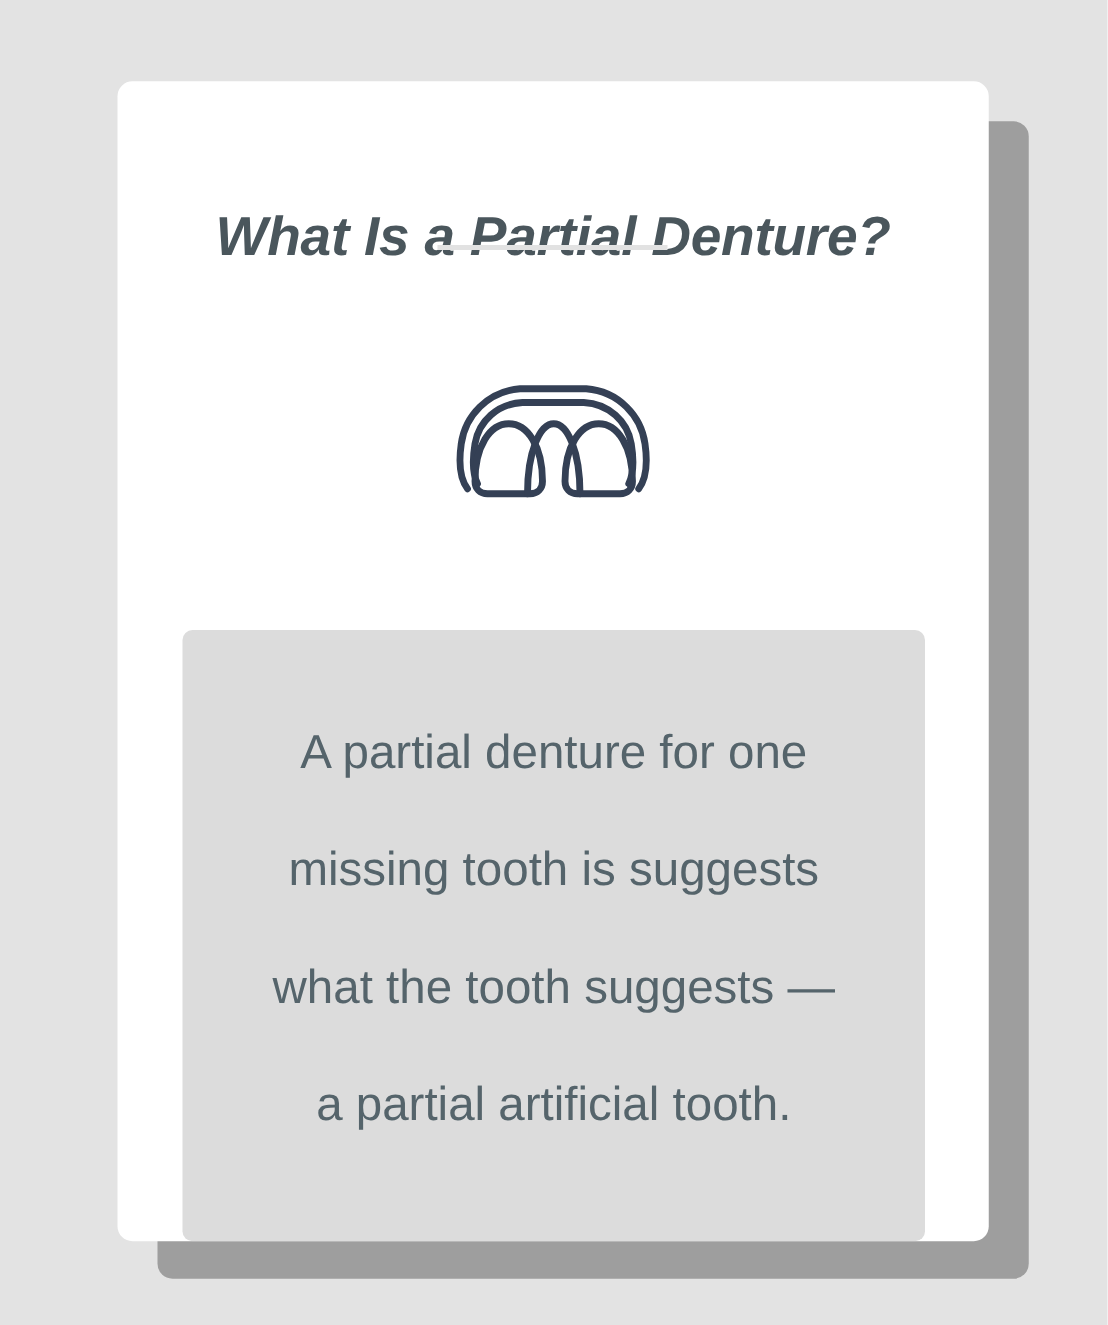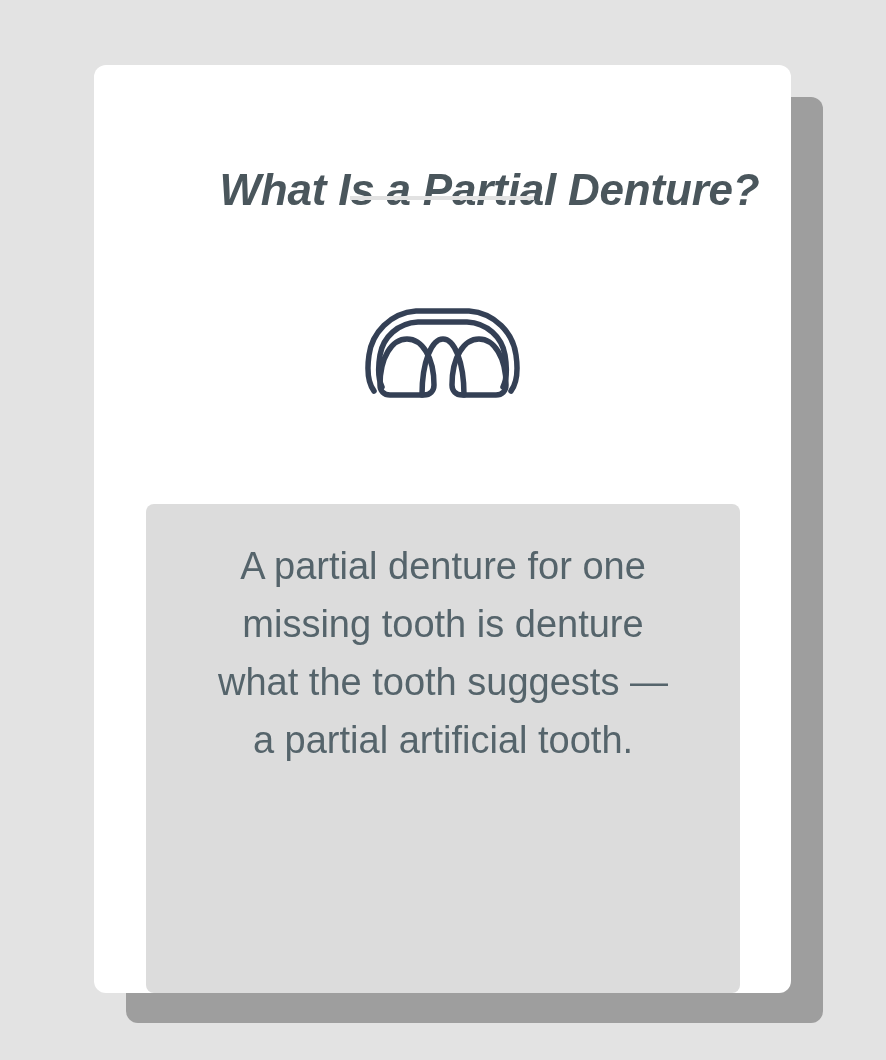--- a/index.html
+++ b/index.html
@@ -56,21 +56,20 @@
     top: 99px;
     width: 697px;
     text-align: center;
     font-size: 44px;
     line-height: 52px;
     font-weight: 700;
     font-style: italic;
     color: #4a565c;
     letter-spacing: -0.2px;
     white-space: nowrap;
-    padding-left: 47px;
   }
 
   
   .title-divider {
     position: absolute;
     left: 256px;
     top: 131px;
     width: 184px;
     height: 4px;
     background: #e2e2e2;
@@ -111,20 +110,21 @@
     text-align: center;
     font-size: 38px;
     line-height: 58px;
     font-weight: 400;
     font-style: normal;
     color: #55646b;
   }
   .body-text .line {
     display: block;
     white-space: nowrap;
+    margin-top: 36px;
   }
 </style>
 </head>
 <body>
 
 <div class="stage">
 
   <div class="card-shadow"></div>
 
   <div class="card">
@@ -168,20 +168,20 @@
                  L 146 80
                  C 146 86, 142 90, 136 90
                  L 102 90
                  C 96 90, 92 86, 92 80 Z" stroke="#344055" stroke-width="5.5" stroke-linecap="round" stroke-linejoin="round" fill="none"></path>
       </svg>
     </div>
 
     <div class="body-panel">
       <div class="body-text">
         <span class="line">A partial denture for one</span>
-        <span class="line">missing tooth is denture</span>
+        <span class="line">missing tooth is suggests</span>
         <span class="line">what the tooth suggests —</span>
         <span class="line">a partial artificial tooth.</span>
       </div>
     </div>
 
   </div>
 </div>
 
 </body></html>

